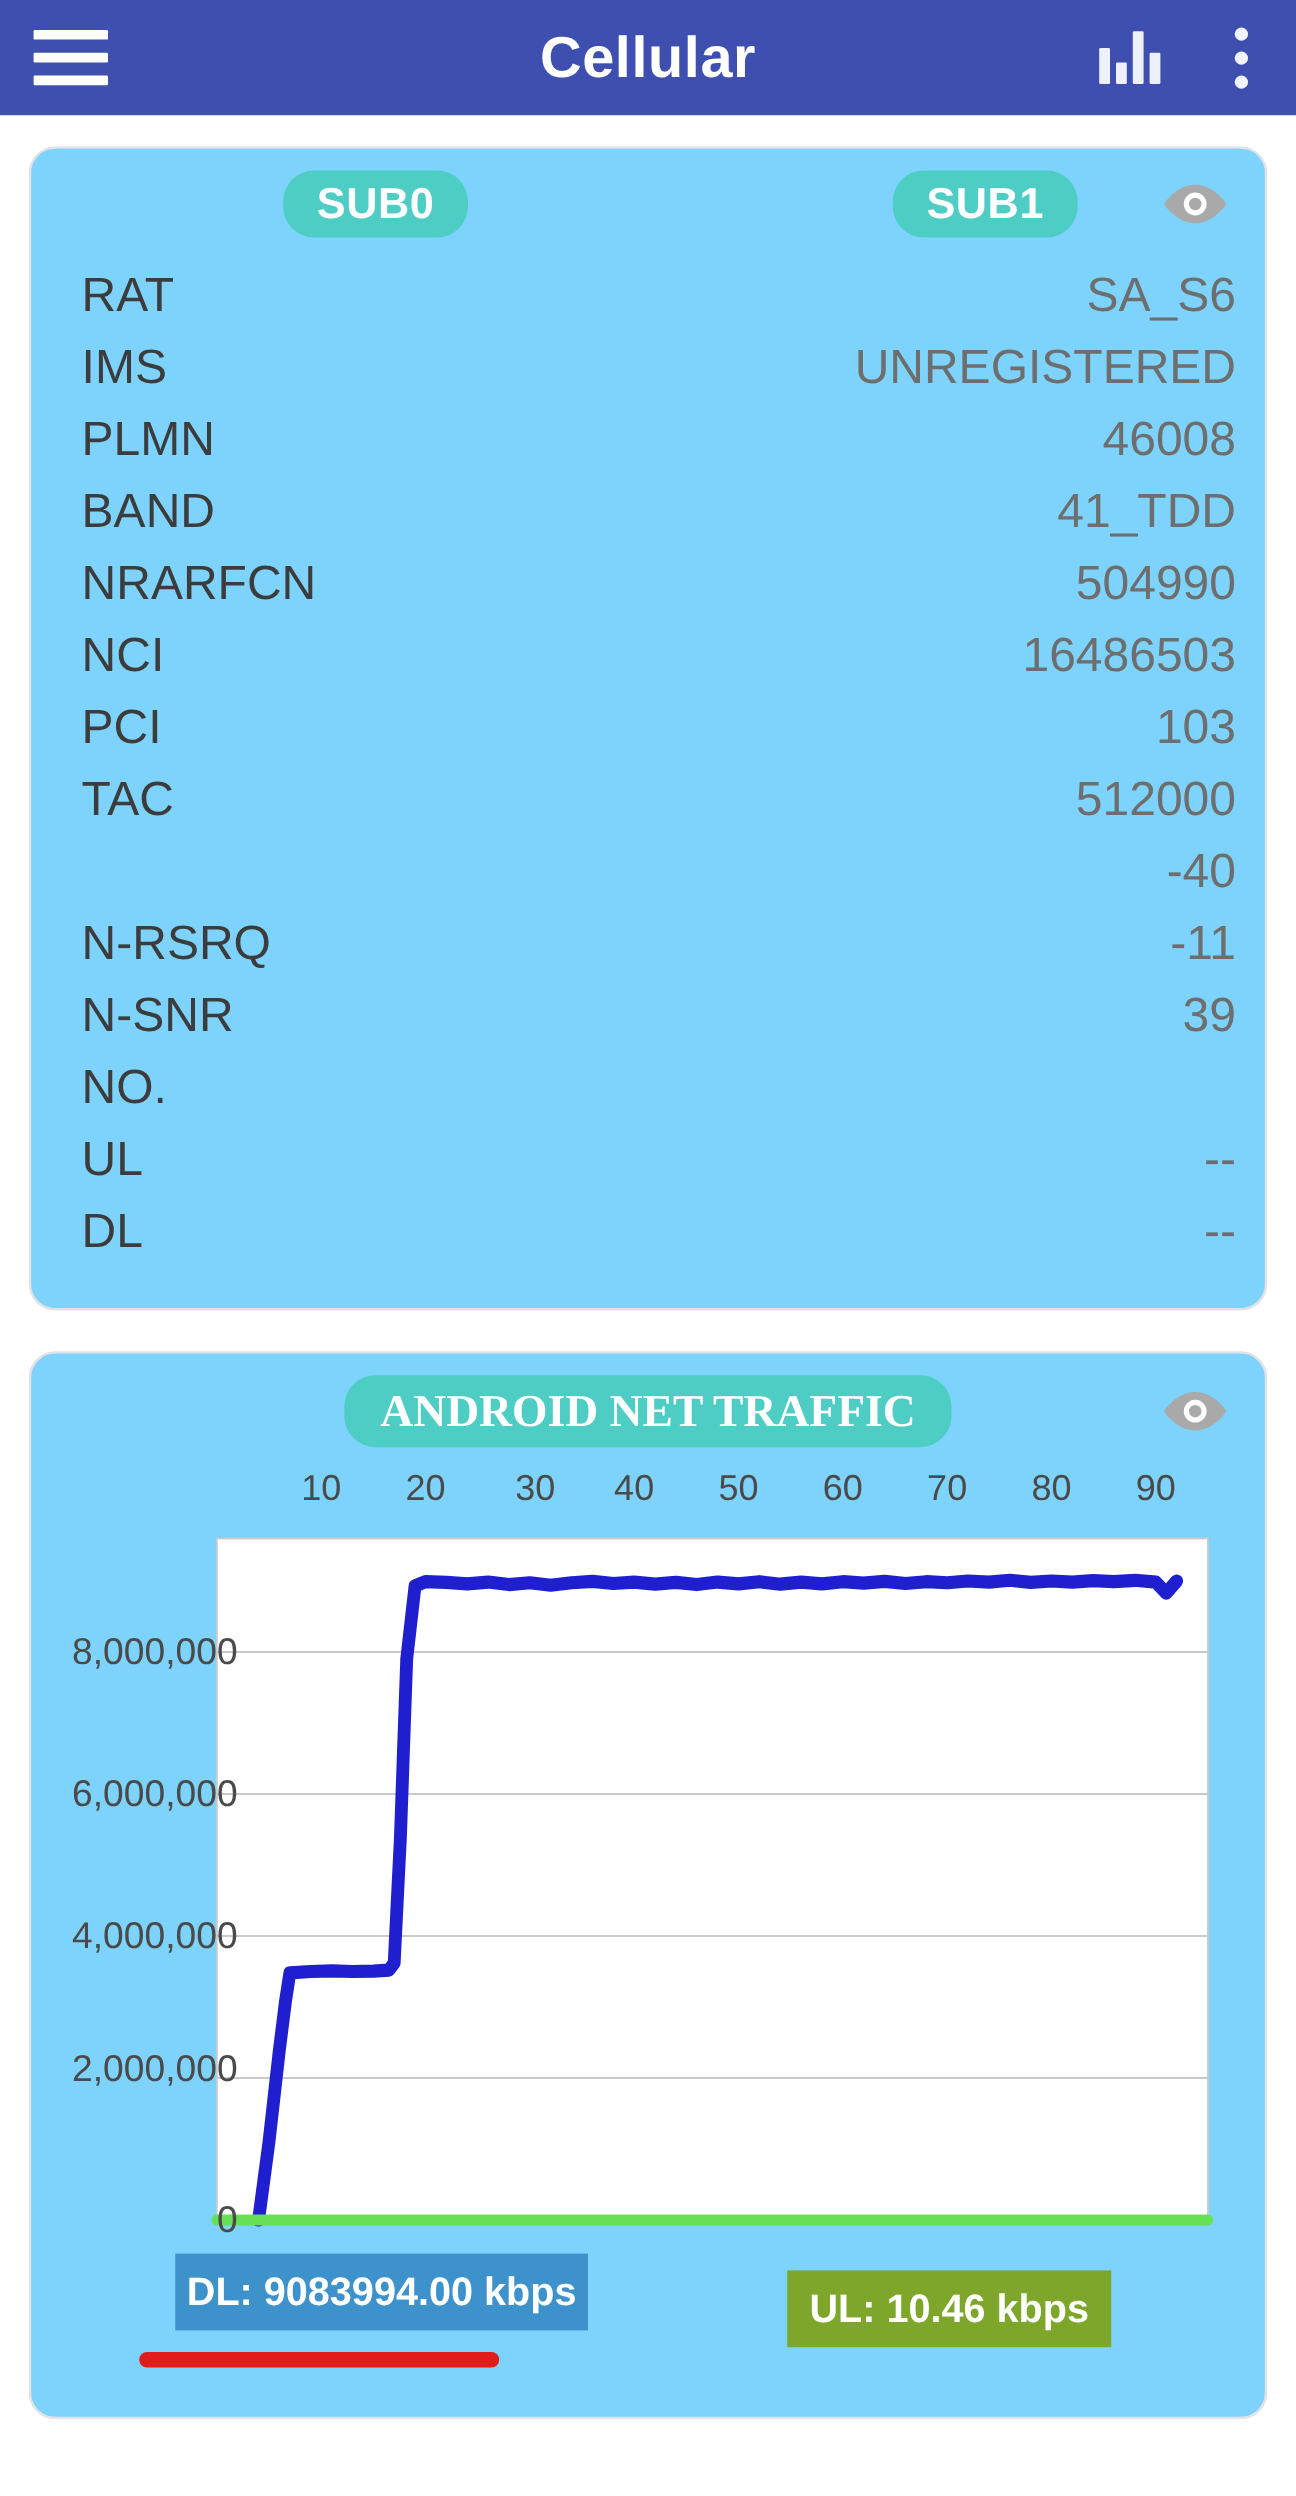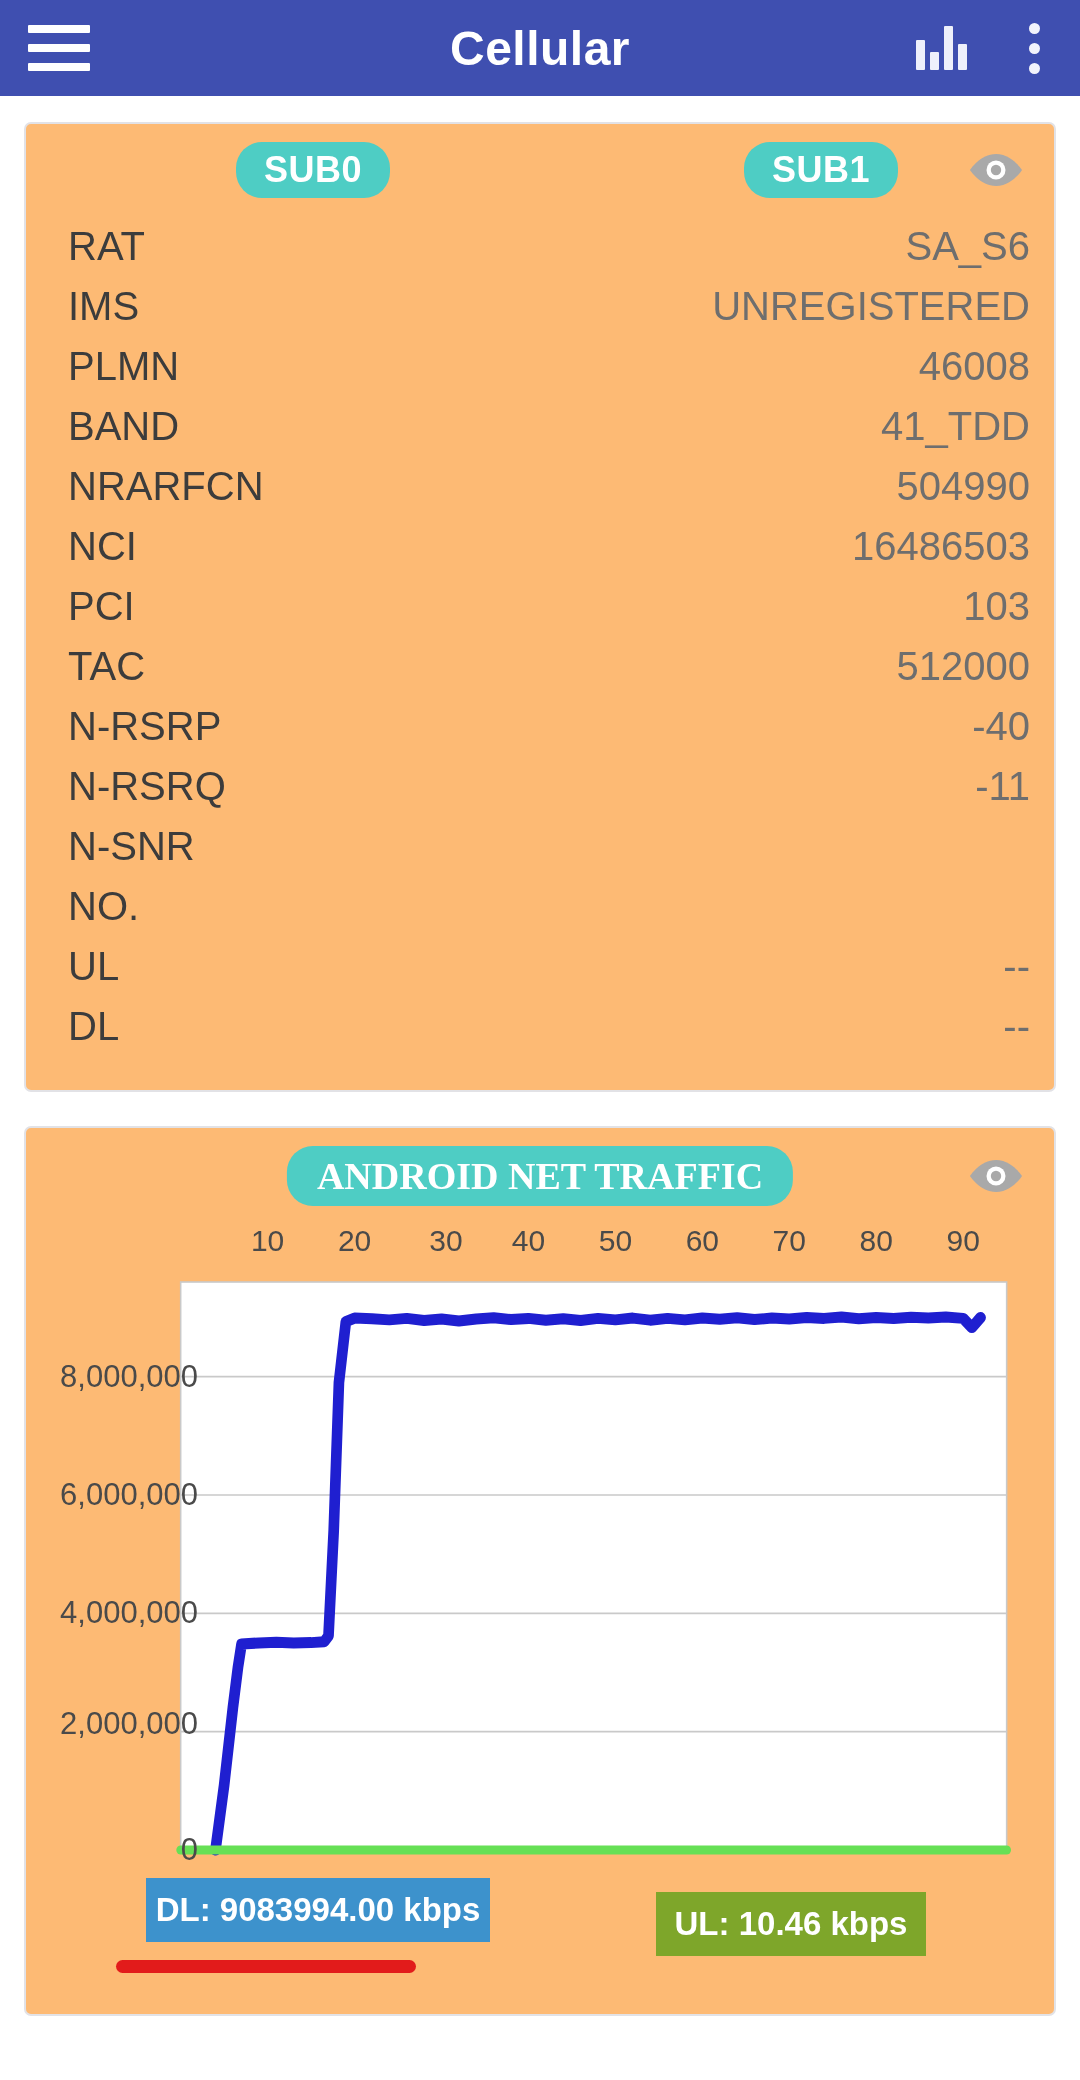--- a/index.html
+++ b/index.html
@@ -33,23 +33,23 @@
   .bars-icon i:nth-child(1){ height:30px; }
   .bars-icon i:nth-child(2){ height:18px; }
   .bars-icon i:nth-child(3){ height:44px; }
   .bars-icon i:nth-child(4){ height:26px; }
   .dots-icon { display:flex; flex-direction:column; gap:9px; padding:4px 12px; }
   .dots-icon i { display:block; width:11px; height:11px; border-radius:50%; background:#f2f3fc; }
 
   
   .card {
     margin:26px 24px 0 24px;
-    background:#fdba74;
+    background:#7dd3fc;
     border:2px solid #e2e2e6;
-    border-radius:7px;
+    border-radius:22px;
   }
   .card-head {
     position:relative;
     display:flex; align-items:center;
     height:92px;
   }
   .pill {
     background:#4ecdc4;
     color:#ffffff;
     font-weight:bold;
@@ -182,29 +182,29 @@
       </div>
     <div class="row">
         <div class="row-label">PCI</div>
         <div class="row-value">103</div>
       </div>
     <div class="row">
         <div class="row-label">TAC</div>
         <div class="row-value">512000</div>
       </div>
     <div class="row">
-        <div class="row-label">N-RSRP</div>
         <div class="row-value">-40</div>
       </div>
     <div class="row">
         <div class="row-label">N-RSRQ</div>
         <div class="row-value">-11</div>
       </div>
     <div class="row">
         <div class="row-label">N-SNR</div>
+        <div class="row-value">39</div>
       </div>
     <div class="row">
         <div class="row-label">NO.</div>
         <div class="row-value"></div>
       </div>
     <div class="row">
         <div class="row-label">UL</div>
         <div class="row-value">--</div>
       </div>
     <div class="row">

